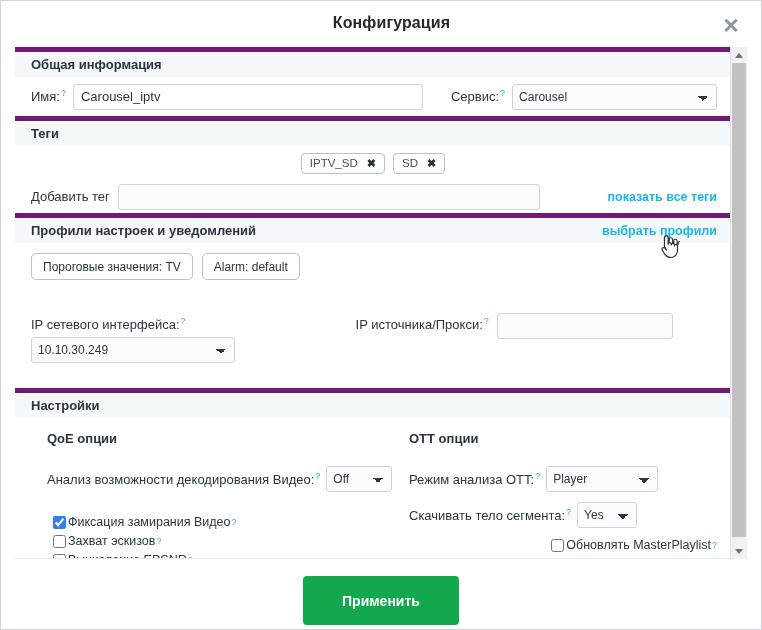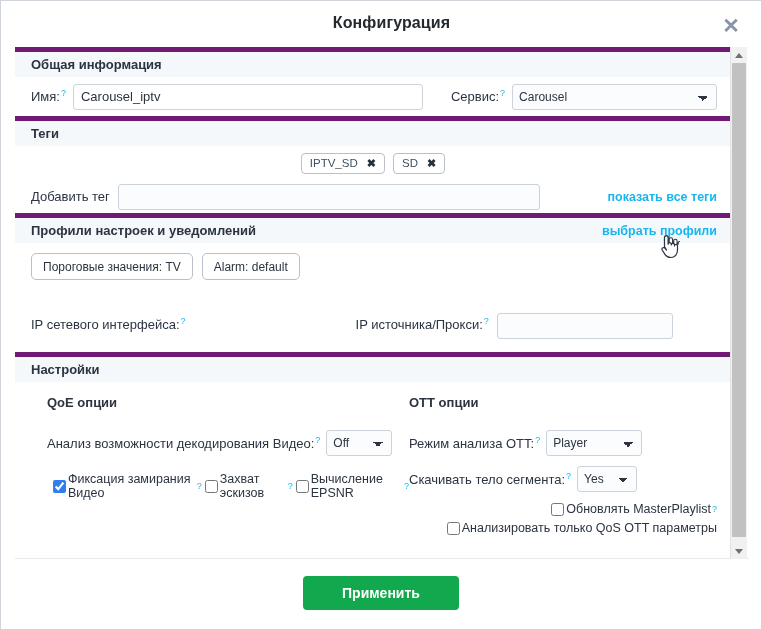--- a/index.html
+++ b/index.html
@@ -245,21 +245,21 @@
     align-items: flex-start;
     justify-content: center;
     padding-top: 19px;
   }
   .apply {
     background: #12a84e;
     color: #ffffff;
     border: none;
     border-radius: 4px;
     width: 156px;
-    height: 34px;
+    height: 49px;
     font-family: "Liberation Sans", sans-serif;
     font-size: 14px;
     font-weight: bold;
     cursor: pointer;
   }
 
   
   .cursor {
     position: absolute;
     left: 657px; top: 233px;
@@ -325,40 +325,45 @@
       </div>
 
       <div style="height:20px;"></div>
 
       <div class="row" style="height:22px;align-items:flex-end;">
         <span class="lbl"><span>IP сетевого интерфейса:</span><span class="q">?</span></span>
         <span class="lbl" style="margin-left:170px;"><span>IP источника/Прокси:</span><span class="q">?</span></span>
         <input class="txt" style="width: 176px; margin-left: 8px; position: relative; top: 7px;" placeholder="">
       </div>
 
+      <div class="row" style="height:36px;align-items:center;">
+        <select class="sel" style="width:204px;">
+          <option>10.10.30.249</option>
+        </select>
+      </div>
 
       <div style="height:20px;"></div>
 
       <div class="sec-head">
         <span class="sec-title">Настройки</span>
       </div>
 
       <div style="display:flex;padding:0 14px 0 16px;">
 
         <div style="width:378px;">
           <div class="colhead" style="margin:13px 0 0 16px;">QoE опции</div>
 
           <div style="display:flex;align-items:center;margin:20px 0 0 16px;">
             <span class="lbl"><span>Анализ возможности декодирования Видео:</span><span class="q">?</span></span>
             <select class="sel" style="width:66px;margin-left:6px;">
               <option>Off</option>
             </select>
           </div>
 
-          <div style="margin:22px 0 0 22px;display:flex;flex-direction:row;gap:3px;">
+          <div style="margin:22px 0 0 22px;display:flex;flex-direction:column;gap:3px;">
             <label class="cbrow">
               <input type="checkbox" checked="" style="">
               <span class="cbl">Фиксация замирания Видео</span>
                 <span class="q">?</span>
             </label>
             <label class="cbrow">
               <input type="checkbox" style="">
               <span class="cbl">Захват эскизов</span>
                 <span class="q">?</span>
             </label>
@@ -369,21 +374,21 @@
             </label>
 
           </div>
         </div>
 
         <div style="flex:1;">
           <div class="colhead" style="margin:13px 0 0 0;">OTT опции</div>
 
           <div style="display:flex;align-items:center;margin:20px 0 0 0;">
             <span class="lbl"><span>Режим анализа OTT:</span><span class="q">?</span></span>
-            <select class="sel" style="width:96px;margin-left:6px;">
+            <select class="sel" style="width:112px;margin-left:6px;">
               <option>Player</option>
             </select>
           </div>
 
           <div style="display:flex;align-items:center;margin:10px 0 0 0;">
             <span class="lbl"><span>Скачивать тело сегмента:</span><span class="q">?</span></span>
             <select class="sel" style="width:60px;margin-left:6px;">
               <option>Yes</option>
             </select>
           </div>

